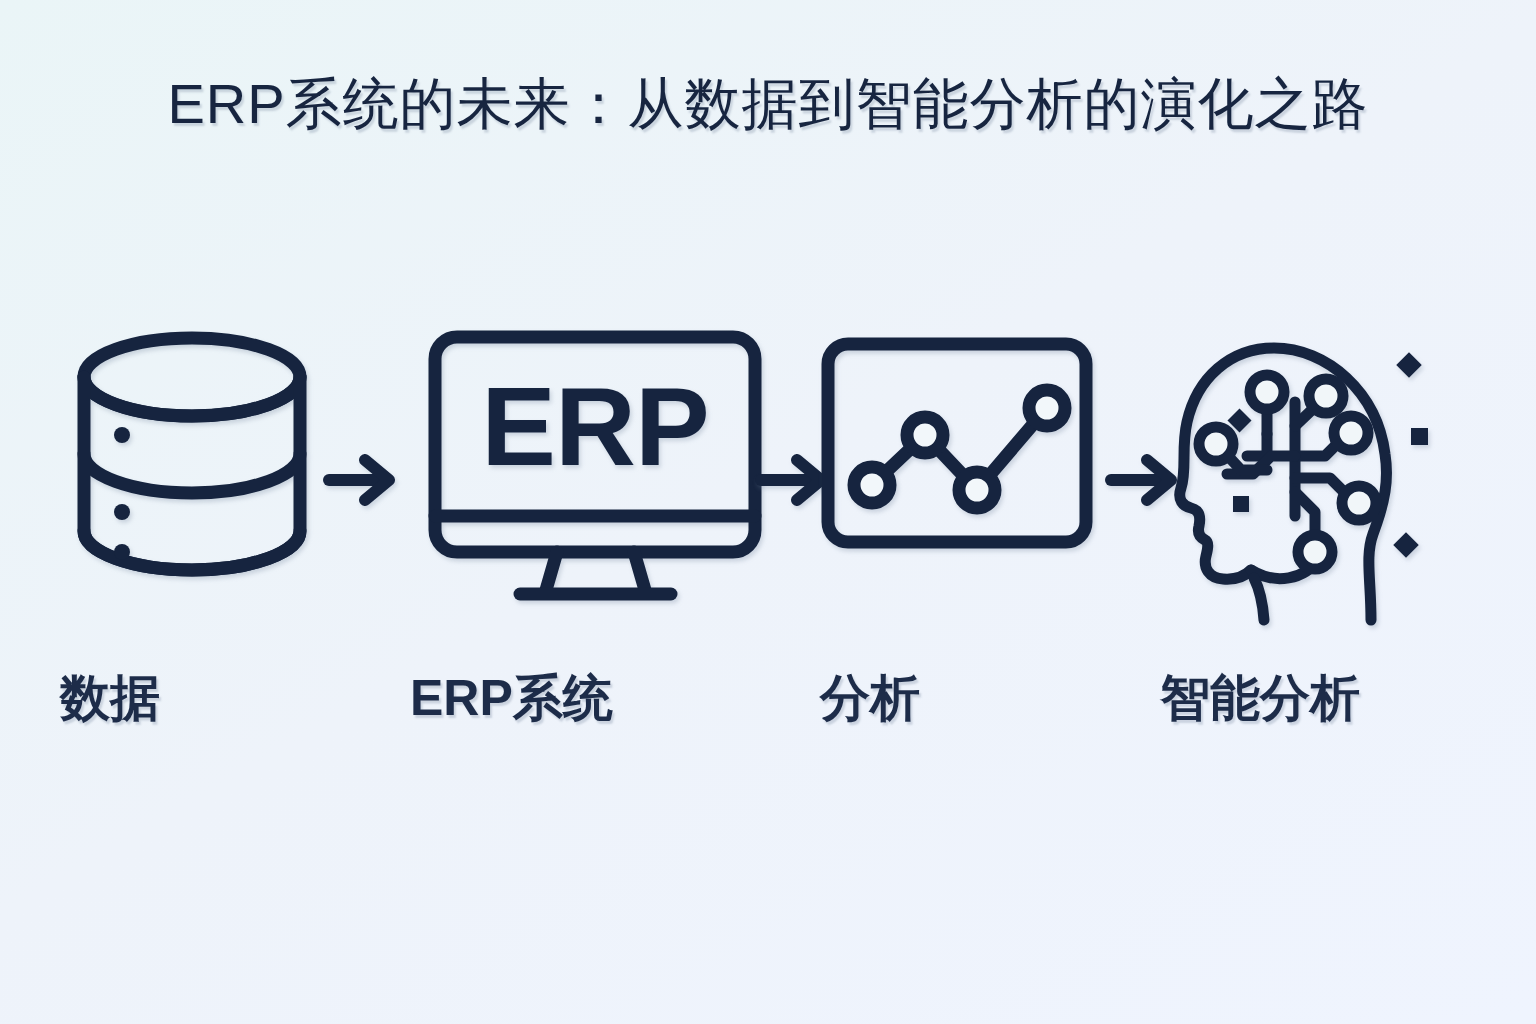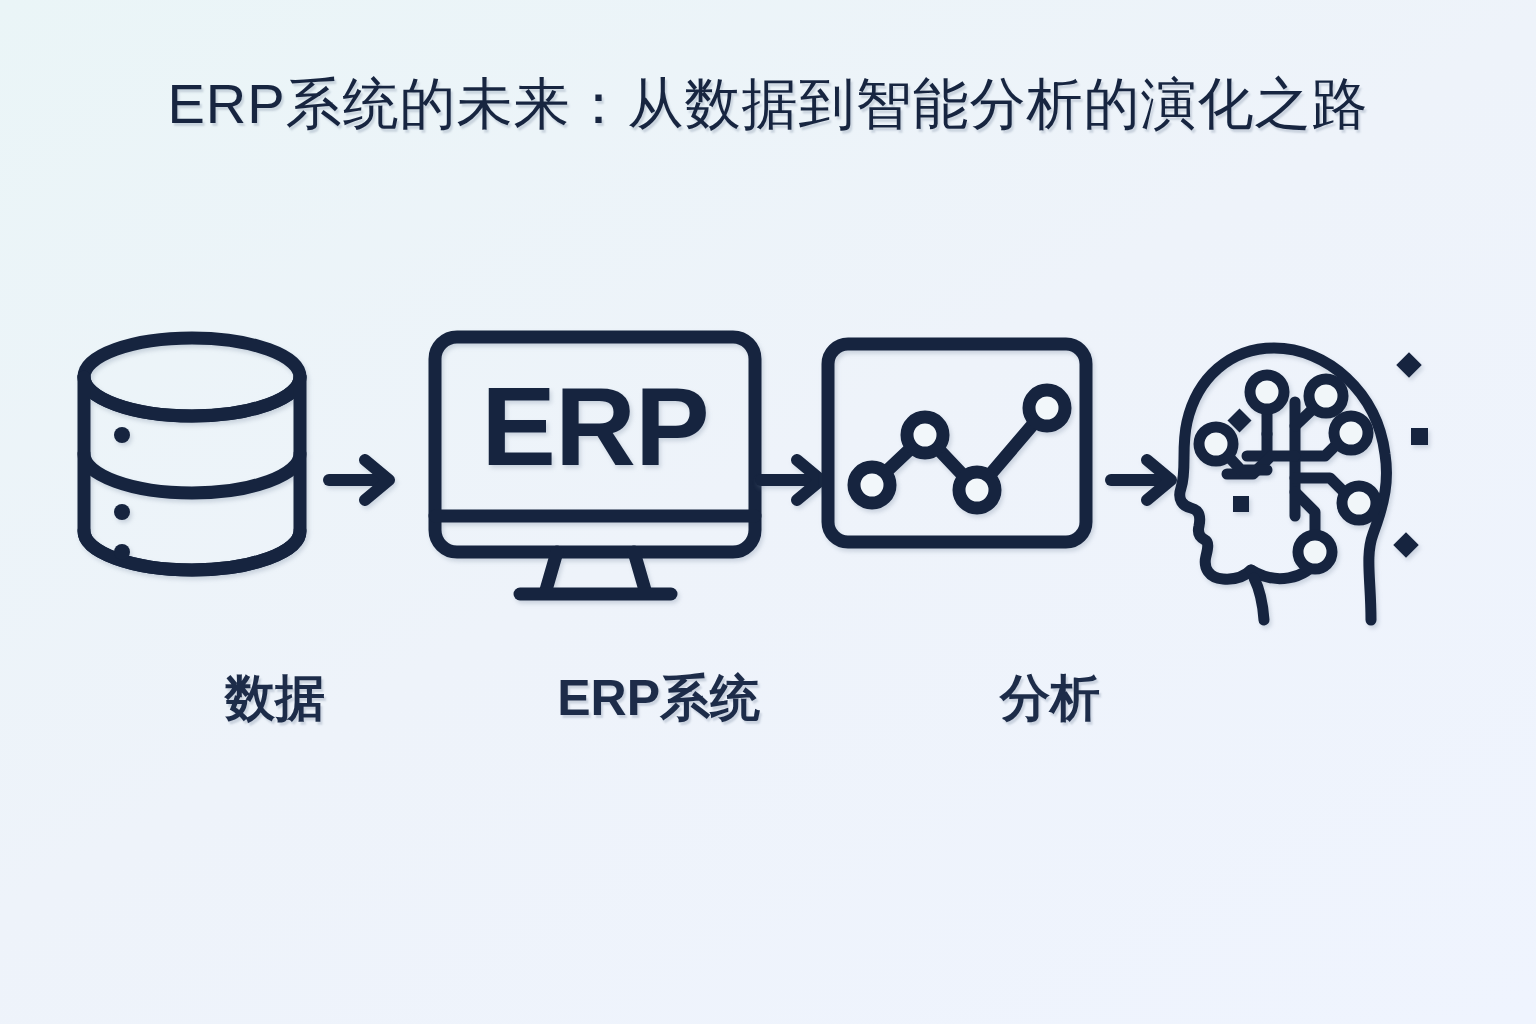--- a/index.html
+++ b/index.html
@@ -73,21 +73,21 @@
   #labels {
     position: absolute;
     top: 668px;
     left: 0;
     width: 1536px;
     height: 90px;
   }
   .stage-label {
     position: absolute;
     top: 0;
-    text-align: right;
+    text-align: left;
     font-size: 50px;
     font-weight: bold;
     color: #1d2c49;
     text-shadow: 2px 3px 2px rgba(120,135,160,0.30);
     white-space: nowrap;
     line-height: 1.2;
   }
   #label-data     { left: 60px;   width: 265px; }
   #label-erp      { left: 410px;  width: 350px; }
   #label-analysis { left: 820px;  width: 280px; }
@@ -237,15 +237,16 @@
         </svg>
       </span>
     </div>
 
   </div>
 
   <div id="labels">
     <div class="stage-label" id="label-data">数据</div>
     <div class="stage-label" id="label-analysis">分析</div>
     <div class="stage-label" id="label-erp">ERP系统</div>
+    <div class="stage-label" id="label-ai">智能分析</div>
   </div>
 
 </div>
 
 </body></html>

